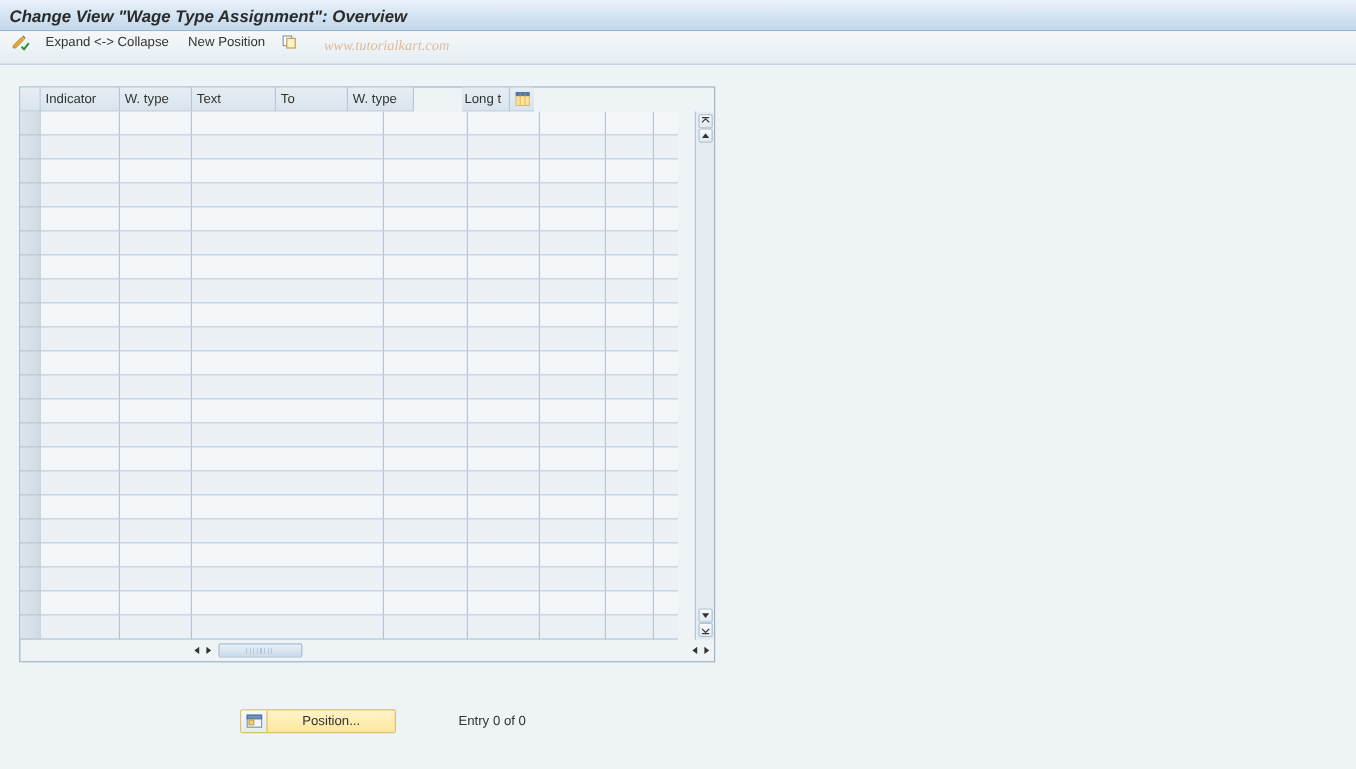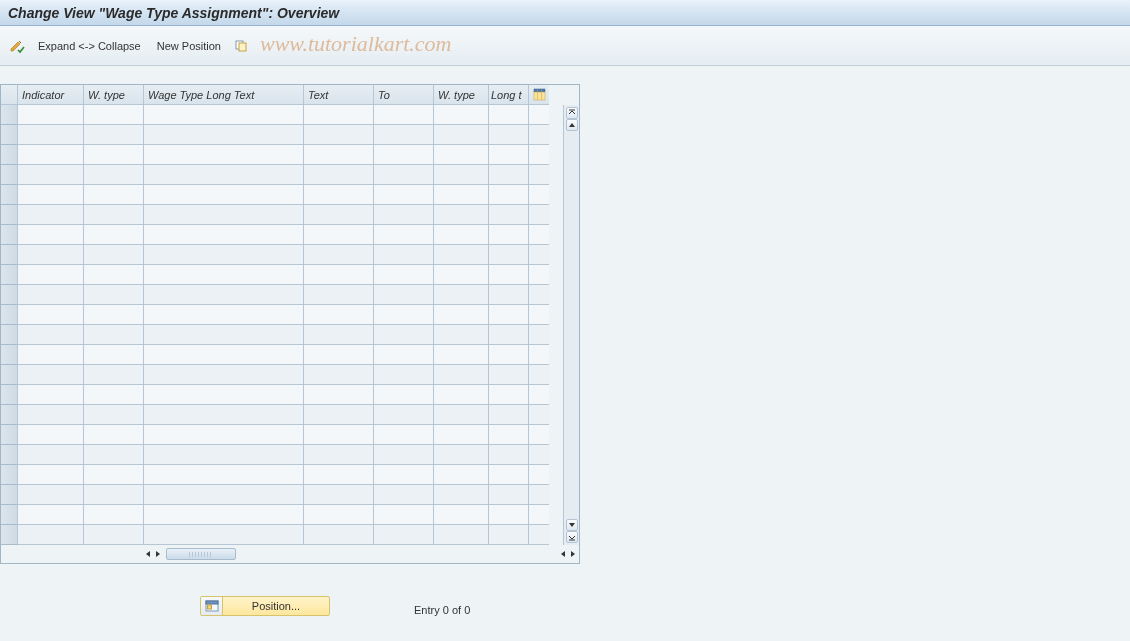--- a/index.html
+++ b/index.html
@@ -23,55 +23,53 @@
       padding: 0 8px;
     }
     .title-bar span {
       font-weight: bold;
       font-style: italic;
       font-size: 14px;
       color: #2a2a2a;
     }
     
     .toolbar {
-      height: 40px;
+      height: 28px;
       background: linear-gradient(to bottom, #f5f8fa, #e5edf2);
       border-bottom: 1px solid #bfcdd8;
       display: flex;
-      align-items: center;
       padding: 0 6px;
       gap: 4px;
     }
     .tb-btn {
       height: 18px;
       display: inline-flex;
       align-items: center;
       padding: 0 6px;
       font-size: 11px;
       color: #333;
       cursor: pointer;
       border-radius: 2px;
     }
     .tb-icon-only { padding: 0 3px; }
     .watermark {
       position: absolute;
-      left: 260px;
+      left: 270px;
       top: 31px;
-      font-size: 22px;
+      font-size: 12px;
       font-family: Georgia, 'Times New Roman', serif;
       color: rgba(210,140,80,.55);
       letter-spacing: 0;
       pointer-events: none;
       font-style: italic;
       font-weight: 500;
     }
     
     .content {
-      padding: 18px 8px 8px 0;
-      font-style: italic;
+      padding: 18px 8px 8px 16px;
     }
     .grid-wrapper {
       width: 580px;
       border: 1px solid #9fb5c8;
       background: #eef3f5;
       position: relative;
     }
     
     .grid-head {
       display: flex;
@@ -91,21 +89,21 @@
     .gh-cell {
       background: linear-gradient(to bottom,#e7eef4,#d9e4ec);
       color: #333;
       cursor: pointer;
     }
     .gh-cell.corner {
       background: linear-gradient(to bottom,#e7eef4,#d9e4ec);
       padding: 0;
       justify-content: center;
     }
-    .gh-cell.last-head { padding: 0 2px; }
+    .gh-cell.last-head { padding: 0 2px; margin-left: 40px; }
     
     .c-sel   { width: 17px; flex: 0 0 17px; padding:0; }
     .c-1     { width: 66px; flex: 0 0 66px; }
     .c-2     { width: 60px; flex: 0 0 60px; }
     .c-3     { width: 160px; flex: 0 0 160px; }
     .c-4     { width: 70px;  flex: 0 0 70px; }
     .c-5     { width: 60px;  flex: 0 0 60px; }
     .c-6     { width: 55px;  flex: 0 0 55px; }
     .c-7     { width: 40px;  flex: 0 0 40px; }
     .c-conf  { width: 20px;  flex: 0 0 20px; border-right:none; }
@@ -169,21 +167,21 @@
     .hscroll .thumb .grip { width:24px; height:5px; background:repeating-linear-gradient(to right,#9eb6cb 0 1px, transparent 1px 3px); opacity:.6; }
     .hscroll-row .end-arrows { width:48px; flex:0 0 48px; display:flex; justify-content:flex-end; align-items:center; gap:2px; padding-right:2px; }
 
     
     .footer {
       position:absolute;
       left:0; right:0;
       top: 586px;
       height: 30px;
       display:flex;
-      align-items:flex-end;
+      align-items:center;
     }
     .footer .pos-btn {
       margin-left: 200px;
       width: 130px;
       height:20px;
       display:flex;
       align-items:center;
       background: linear-gradient(to bottom,#fff3c9,#fde79e);
       border:1px solid #d8c36d;
       border-radius:2px;
@@ -194,21 +192,21 @@
       overflow:hidden;
     }
     .footer .pos-btn .pos-icon-wrap {
       width:22px; height:100%;
       display:flex; align-items:center; justify-content:center;
       background: linear-gradient(to bottom,#f6f9fb,#e4ecf2);
       border-right:1px solid #d8c36d;
     }
     .footer .pos-btn .pos-label { flex:1; text-align:center; }
     .footer .entry-text {
-      margin-left: 84px;
+      margin-left: 52px;
       color:#333;
     }
     
     svg { display:block; }
   </style>
 </head>
 <body>
 
 <div class="title-bar">
   <span>Change View "Wage Type Assignment": Overview</span>
@@ -242,21 +240,20 @@
 
 <div class="watermark">www.tutorialkart.com</div>
 
 <div class="content">
   <div class="grid-wrapper">
 
     <div class="grid-head">
       <div class="gh-cell corner c-sel"></div>
       <div class="gh-cell c-1">Indicator</div>
       <div class="gh-cell c-2">W. type</div>
-      <div class="gh-cell c-3">Wage Type Long Text</div>
       <div class="gh-cell c-4">Text</div>
       <div class="gh-cell c-5">To</div>
       <div class="gh-cell c-6">W. type</div>
       <div class="gh-cell c-7 last-head">Long t</div>
       <div class="gh-cell c-conf" style="justify-content:center;">
         <span>
           <svg width="13" height="13" viewBox="0 0 13 13">
             <rect x="1" y="1" width="11" height="3" fill="#4a78b5" stroke="#2d5a96" stroke-width=".5"></rect>
             <rect x="1" y="4" width="11" height="8" fill="#fbe39a" stroke="#c4a14b" stroke-width=".5"></rect>
             <line x1="4.5" y1="1" x2="4.5" y2="12" stroke="#c4a14b" stroke-width=".5"></line>

